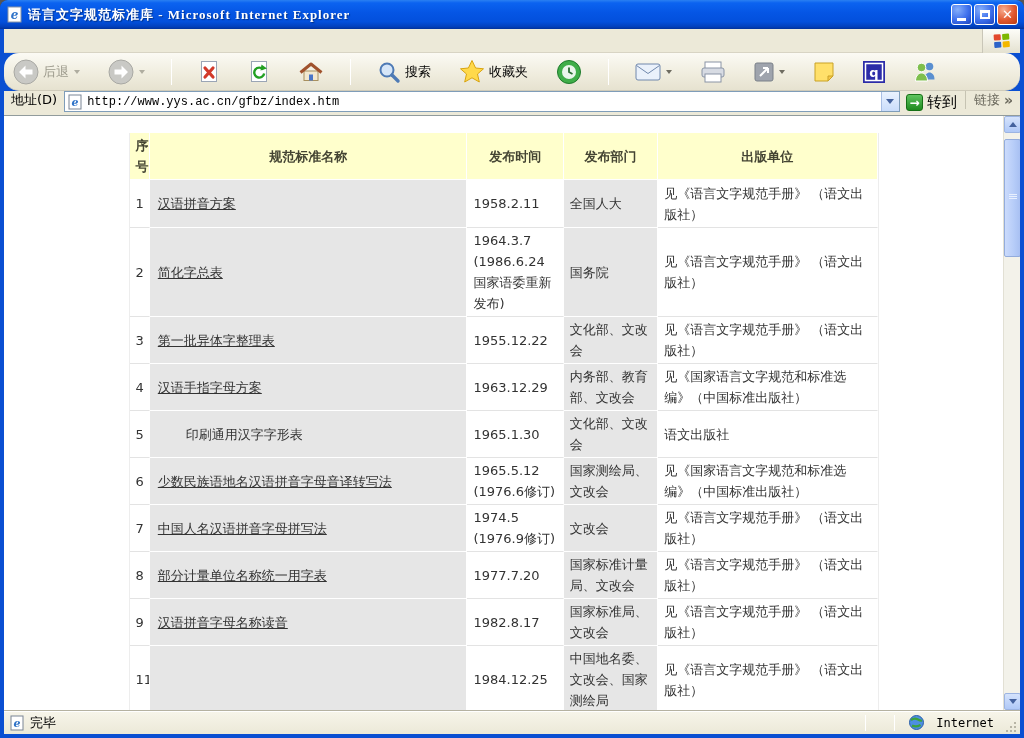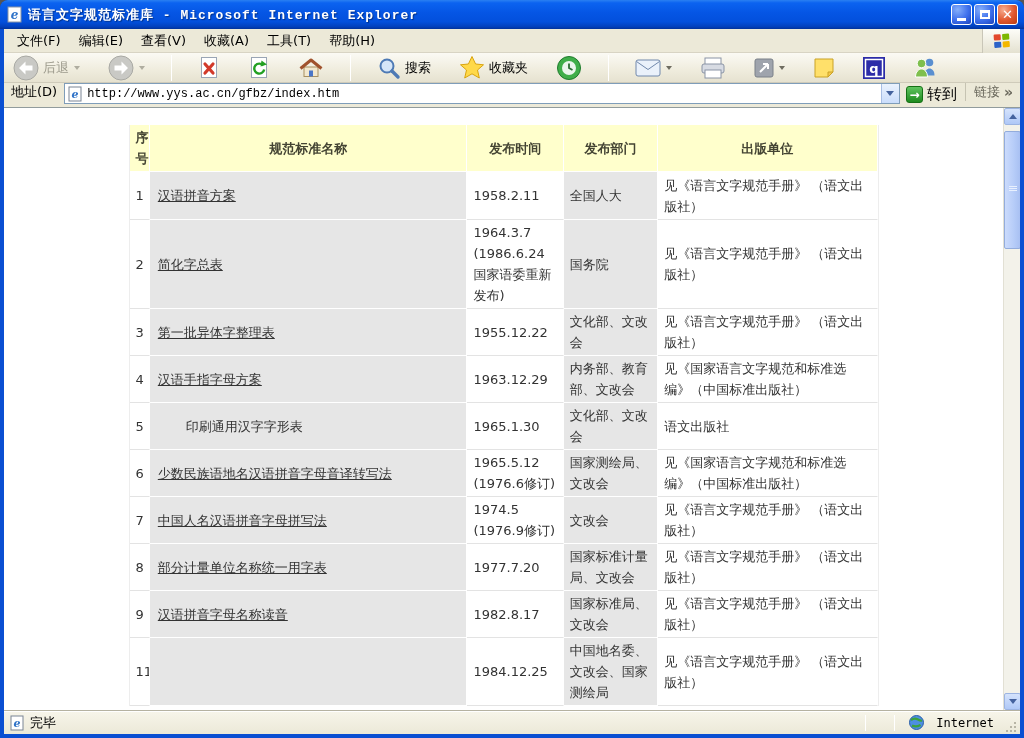--- a/index.html
+++ b/index.html
@@ -14,21 +14,21 @@
 
   
   .titlebar{
     height:29px; margin:0 -4px; display:flex; align-items:center;
     padding:0 6px 0 6px; border-radius:8px 8px 0 0;
     background:linear-gradient(180deg,#2A80F2 0%,#0B63F0 10%,#0555E4 45%,#0350DC 75%,#0240BC 92%,#01329A 100%);
   }
   .title-ie-icon{ width:17px; height:17px; margin-right:5px; flex:0 0 auto; }
   .title-text{
     color:#fff; font-weight:bold; font-size:13px; letter-spacing:1px;
-    font-family:Liberation Mono, monospace;
+    font-family:Liberation Serif, serif;
     text-shadow:1px 1px 1px #00318A; flex:1; white-space:nowrap; overflow:hidden;
   }
   .win-btns{ display:flex; gap:2px; }
   .btn-win{
     width:21px; height:21px; border-radius:3px; border:1px solid #fff;
     display:flex; align-items:center; justify-content:center; cursor:default;
   }
   .btn-minmax{ background:radial-gradient(circle at 30% 25%,#86AFFA 0%,#3D6FEC 55%,#1C43BC 100%); }
   .btn-close{ background:radial-gradient(circle at 30% 25%,#F7AE91 0%,#E1572E 55%,#B93B10 100%); }
   .glyph-min{ width:9px; height:3px; background:#fff; align-self:flex-end; margin:0 auto 3px auto; }
@@ -43,23 +43,24 @@
   .menu-item{ font-size:13px; color:#000; padding:3px 9px; cursor:default; }
   .menu-spacer{ flex:1; }
   .winlogo-panel{
     width:38px; height:24px; display:flex; align-items:center; justify-content:center;
     border-left:1px solid #C9C6B8;
     background:linear-gradient(180deg,#FDFDF8,#E4E1D0);
   }
 
   
   .toolbar{
-    height:30px; background:linear-gradient(180deg,#FBFAF4 0%,#EFECDD 60%,#E6E2D0 100%);
+    height:38px; background:linear-gradient(180deg,#FBFAF4 0%,#EFECDD 60%,#E6E2D0 100%);
     display:flex; align-items:center; padding:0 4px; gap:18px;
     border-bottom:1px solid #CFCBBA;
+    border-radius:15px;
   }
   .tbtn{ display:flex; align-items:center; gap:4px; padding:2px 5px; height:32px; border-radius:3px; }
   .tbtn-label{ font-size:13px; color:#000; white-space:nowrap; }
   .tbtn-label.disabled{ color:#9C9A8C; }
   .caret{ width:0; height:0; border-left:3.5px solid transparent; border-right:3.5px solid transparent; border-top:4px solid #6E6C60; margin-left:1px; }
   .caret.disabled{ border-top-color:#AFADA0; }
   .tsep{ width:1px; height:26px; background:#C6C3B2; border-right:1px solid #FFFFFF; margin:0 3px; }
 
   
   .addressbar{
@@ -173,28 +174,20 @@
       <div class="btn-win btn-minmax">
           <div class="glyph-max"></div>
         </div>
       <div class="btn-win btn-close">
           <div class="glyph-close">✕</div>
         </div>
     </div>
   </div>
 
   <div class="menubar">
-    <div class="menu-spacer" id="menu-items" style="flex:0 0 auto;display:flex;">
-        <span class="menu-item">文件(F)</span>
-        <span class="menu-item">编辑(E)</span>
-        <span class="menu-item">查看(V)</span>
-        <span class="menu-item">收藏(A)</span>
-        <span class="menu-item">工具(T)</span>
-        <span class="menu-item">帮助(H)</span>
-      </div>
     <div class="menu-spacer"></div>
     <div class="winlogo-panel">
       <svg width="18" height="16" viewBox="0 0 18 16">
         <g transform="rotate(-4 9 8)">
           <rect x="1" y="1" width="7" height="6" rx="1" fill="#E2482C"></rect>
           <rect x="9.5" y="1" width="7" height="6" rx="1" fill="#7DB700"></rect>
           <rect x="1" y="8.5" width="7" height="6" rx="1" fill="#2C63C8"></rect>
           <rect x="9.5" y="8.5" width="7" height="6" rx="1" fill="#F3B700"></rect>
         </g>
       </svg>

